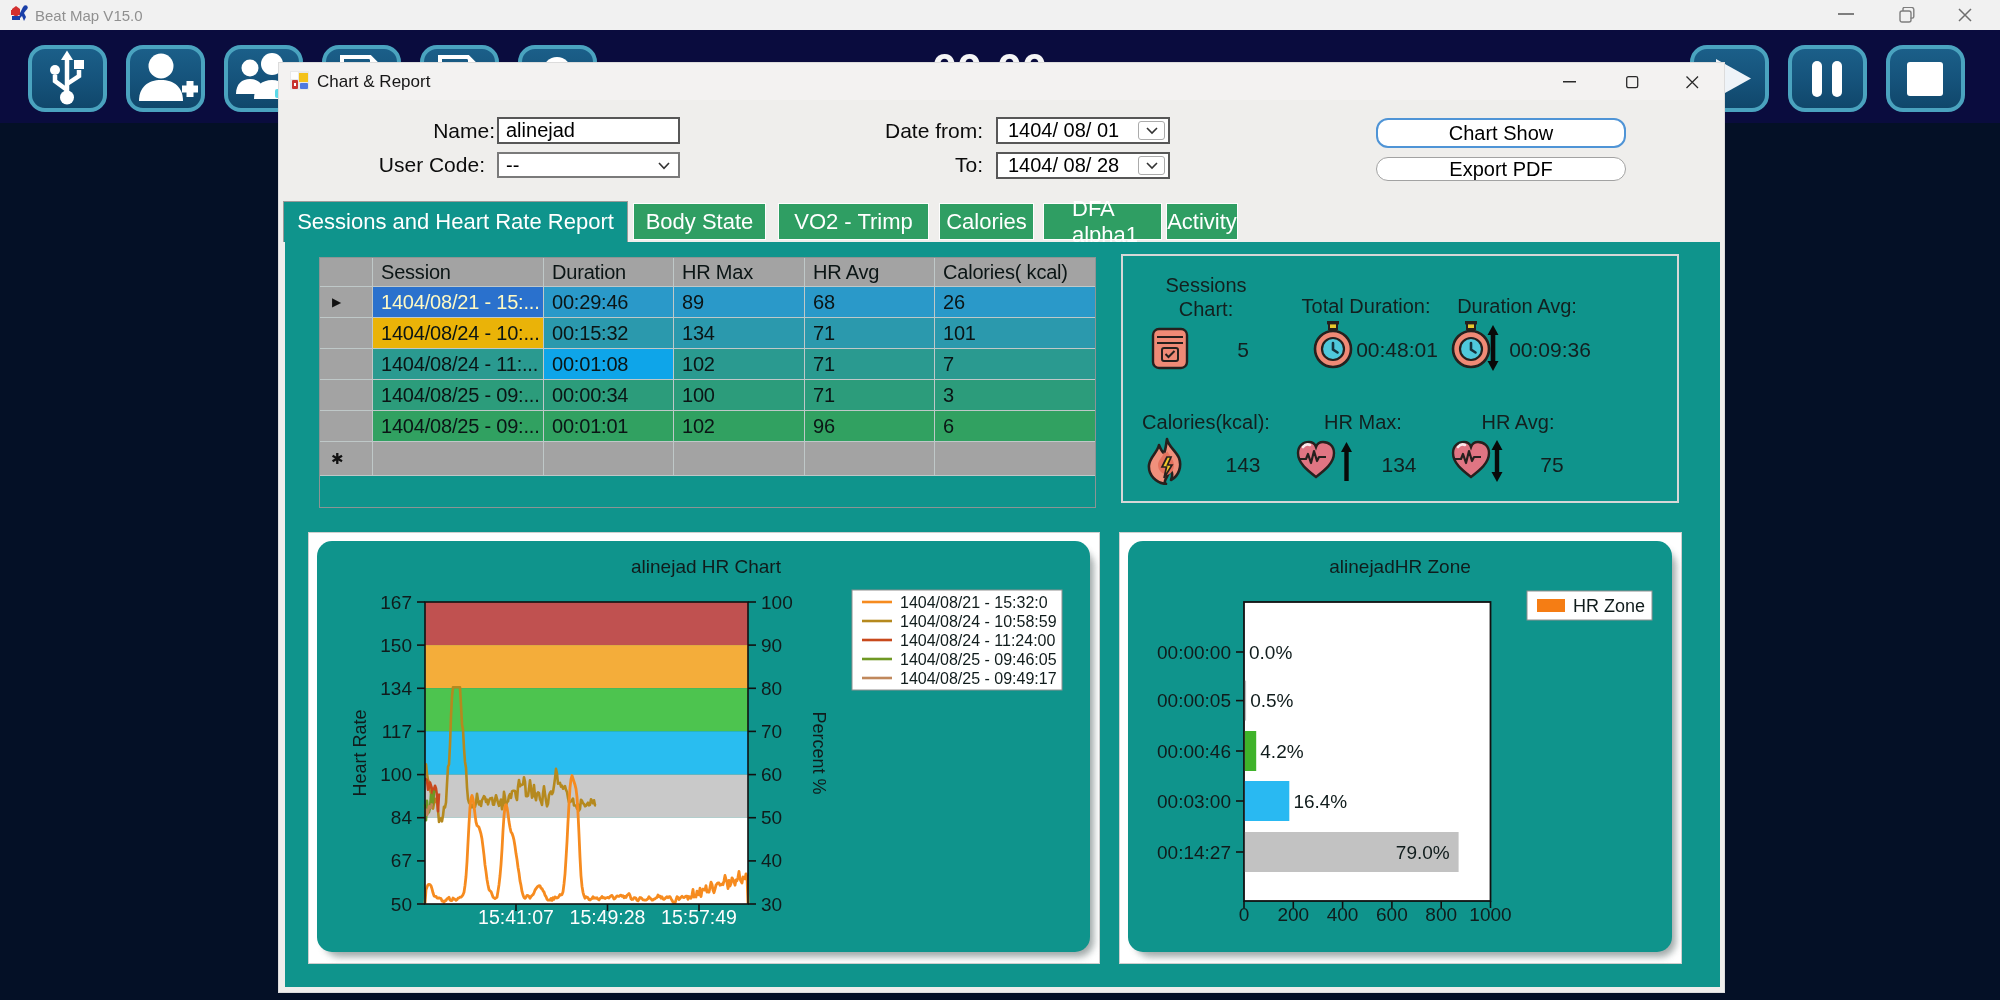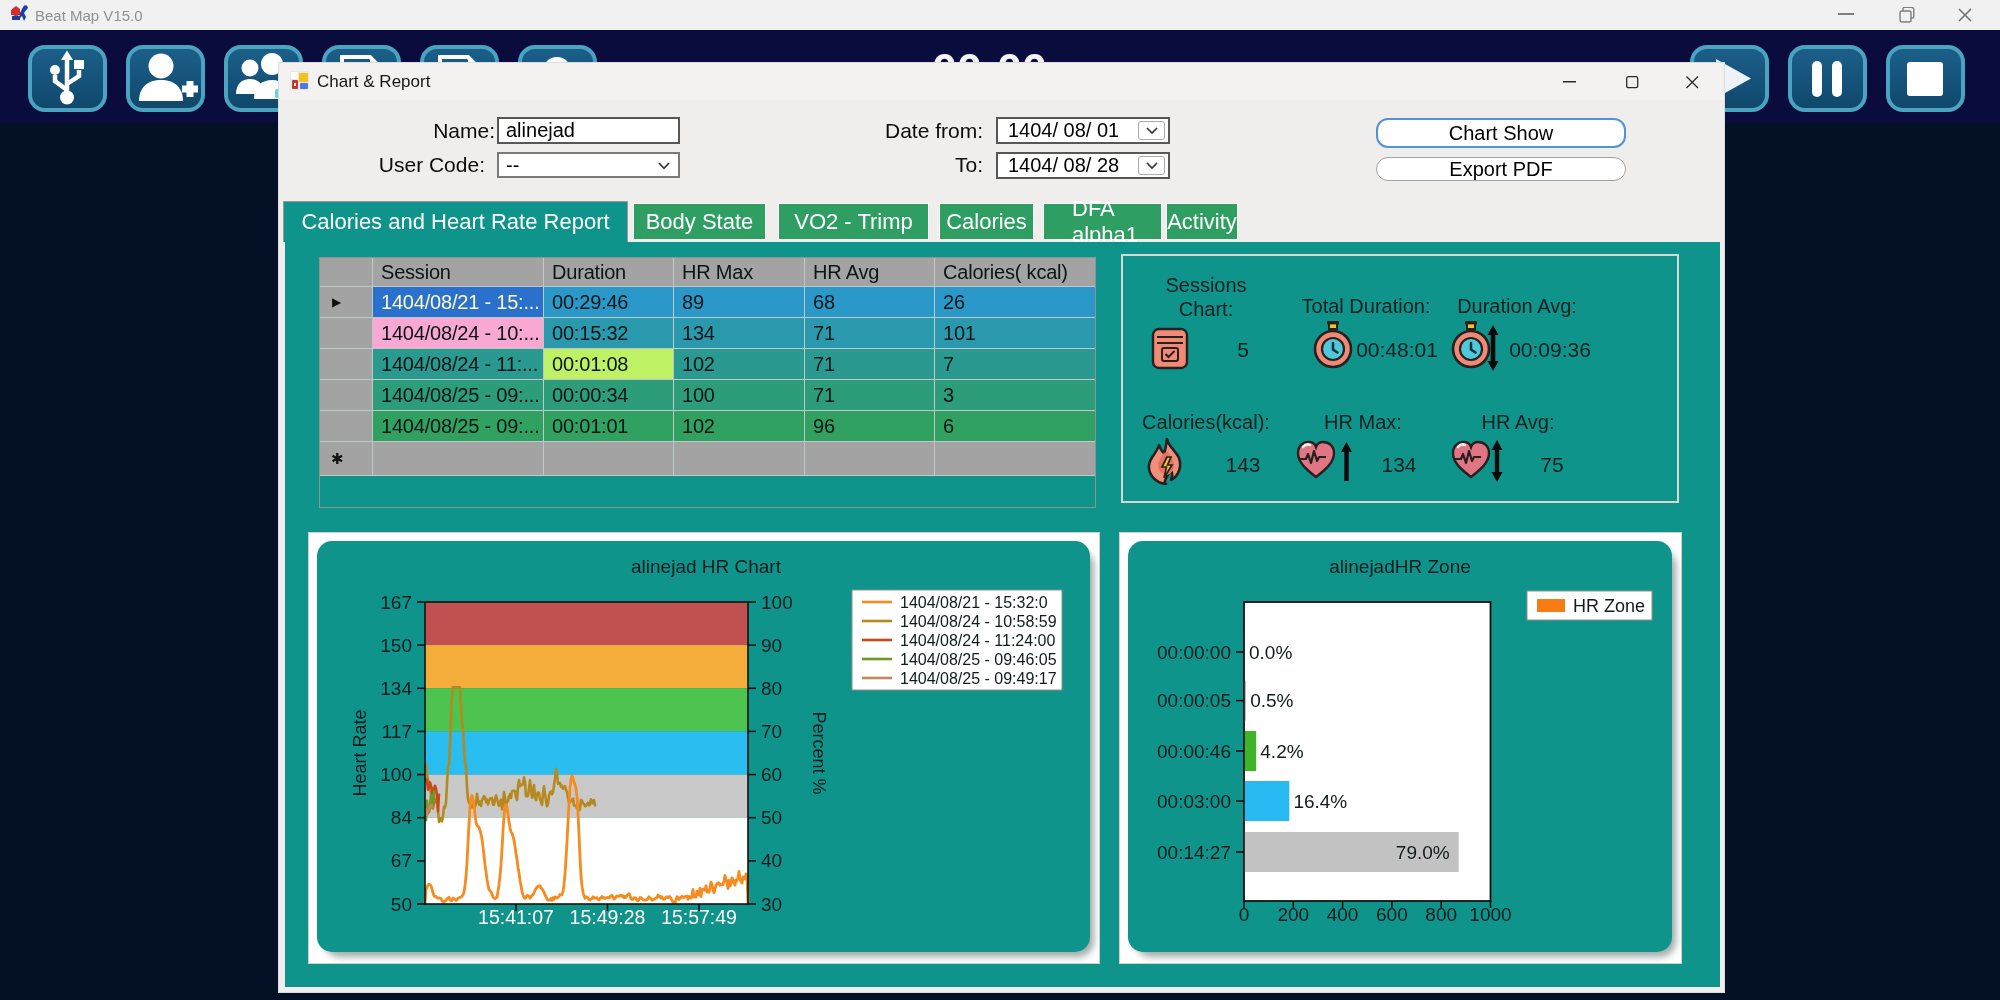--- a/index.html
+++ b/index.html
@@ -190,21 +190,21 @@
   <div class="tbox" style="left:717px;top:89px;width:174px;height:27px;padding-left:10px;">1404/ 08/ 28
     <span style="position:absolute;right:3px;top:2px;width:27px;height:19px;border:1px solid #ababab;border-radius:3px;">
       <svg style="position:absolute;left:7px;top:5px" width="12" height="8">
           <path d="M1 1 L6 6 L11 1" fill="none" stroke="#333" stroke-width="1.6"></path>
         </svg>
       </span>
   </div>
   <div class="pbtn" style="left:1097px;top:55px;width:250px;height:30px;border:2px solid #4f94d6;">Chart Show</div>
   <div class="pbtn" style="left:1097px;top:94px;width:250px;height:24px;border:1.5px solid #a2a2a2;">Export PDF</div>
 
-  <div class="tab on" style="left:4px;width:345px;">Calories and Heart Rate Report</div>
+  <div class="tab on" style="left:4px;width:345px;">Sessions and Heart Rate Report</div>
   <div class="tab off" style="left:354px;width:133px;">Body State</div>
   <div class="tab off" style="left:499px;width:151px;">VO2 - Trimp</div>
   <div class="tab off" style="left:660px;width:95px;">Calories</div>
   <div class="tab off" style="left:764px;width:119px;padding-left:28px;">DFA alpha1</div>
   <div class="tab off" style="left:887px;width:72px;">Activity</div>
 
   <div id="page" class="abs">
 
     <div id="grid">
       <div class="grow" style="top:0;height:29px">
@@ -220,30 +220,30 @@
             <span style="font-size:12px;color:#111">▶</span>
           </div>
         <div class="gc" style="width:171px;background:#2a71cd;color:#fef9c3">1404/08/21 - 15:...</div>
         <div class="gc" style="width:130px;background:#2a99c9">00:29:46</div>
         <div class="gc" style="width:131px;background:#2a99c9">89</div>
         <div class="gc" style="width:130px;background:#2a99c9">68</div>
         <div class="gc" style="width:160px;background:#2a99c9;border-right:none">26</div>
       </div>
       <div class="grow" style="top:60px;height:31px">
         <div class="gc gh" style="width:53px"></div>
-        <div class="gc" style="width:171px;background:#f9a8d4">1404/08/24 - 10:...</div>
+        <div class="gc" style="width:171px;background:#eab308">1404/08/24 - 10:...</div>
         <div class="gc" style="width:130px;background:#2b99ad">00:15:32</div>
         <div class="gc" style="width:131px;background:#2b99ad">134</div>
         <div class="gc" style="width:130px;background:#2b99ad">71</div>
         <div class="gc" style="width:160px;background:#2b99ad;border-right:none">101</div>
       </div>
       <div class="grow" style="top:91px;height:31px">
         <div class="gc gh" style="width:53px"></div>
         <div class="gc" style="width:171px;background:#2a9a90">1404/08/24 - 11:...</div>
-        <div class="gc" style="width:130px;background:#bef264">00:01:08</div>
+        <div class="gc" style="width:130px;background:#0ea5e9">00:01:08</div>
         <div class="gc" style="width:131px;background:#2a9a90">102</div>
         <div class="gc" style="width:130px;background:#2a9a90">71</div>
         <div class="gc" style="width:160px;background:#2a9a90;border-right:none">7</div>
       </div>
       <div class="grow" style="top:122px;height:31px">
         <div class="gc gh" style="width:53px"></div>
         <div class="gc" style="width:171px;background:#2c9c7b">1404/08/25 - 09:...</div>
         <div class="gc" style="width:130px;background:#2c9c7b">00:00:34</div>
         <div class="gc" style="width:131px;background:#2c9c7b">100</div>
         <div class="gc" style="width:130px;background:#2c9c7b">71</div>

